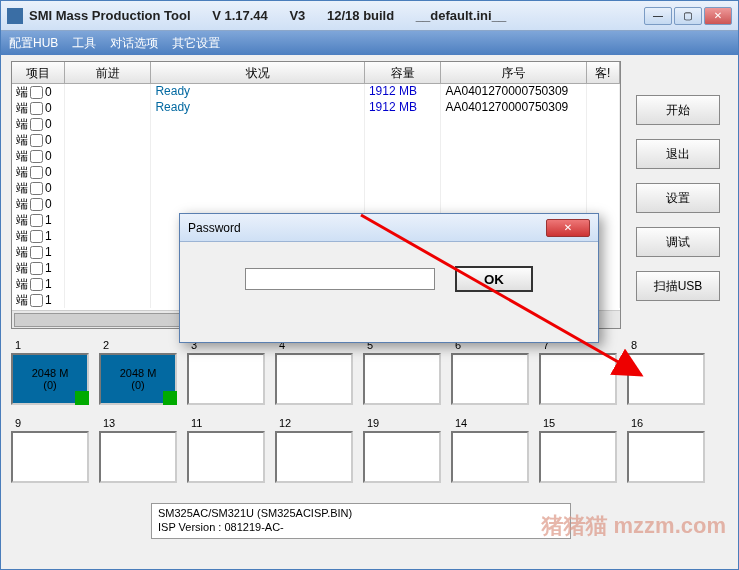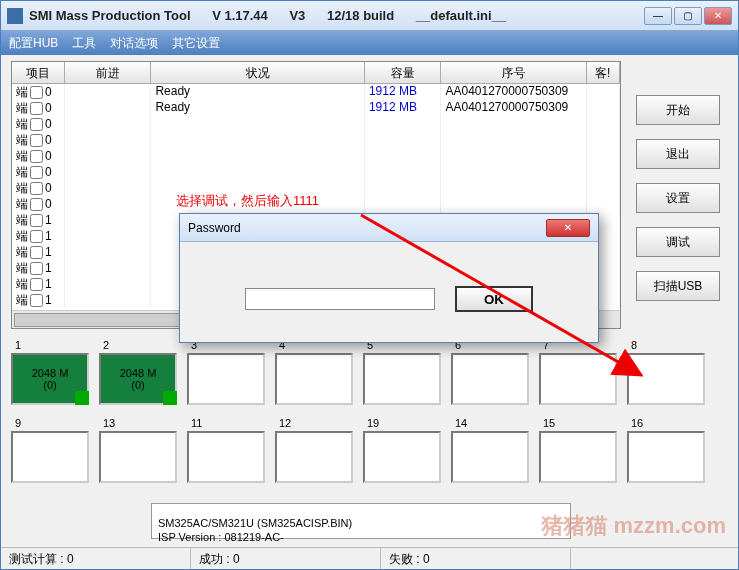--- a/index.html
+++ b/index.html
@@ -15,44 +15,44 @@
 .menubar { height: 24px; background: linear-gradient(#7fa6d9,#4d7fc0); display: flex; align-items: center; padding: 0 8px; color: #fff; gap: 14px; font-size:12px; }
 .menubar span { cursor: pointer; }
 .client { position: relative; height: calc(100% - 54px); background: #f0f0f0; }
 .table-area { position: absolute; left: 10px; top: 6px; width: 610px; height: 268px; background: #fff; border: 1px solid #888; overflow: hidden; }
 .table-head { display: flex; background: linear-gradient(#fdfdfd,#e4e4e4); border-bottom: 1px solid #aaa; height: 22px; justify-content: flex-end; }
 .th { border-right: 1px solid #aaa; padding: 3px 4px; font-size:12px; text-align:center; }
 .th1{width:54px}.th2{width:88px}.th3{width:218px}.th4{width:78px}.th5{width:148px}.th6{width:34px}
 .table-body { position: relative; height: 224px; overflow: hidden; }
 .row { display:flex; height:16px; }
 .cell { border-right:1px solid #eee; padding:0 4px; font-size:12px; white-space:nowrap; overflow:hidden; }
-.c1{width:54px}.c2{width:88px}.c3{width:218px;color:#000000}.c4{width:78px;color:#0000cc}.c5{width:148px}.c6{width:34px}
+.c1{width:54px}.c2{width:88px}.c3{width:218px;color:#0369a1}.c4{width:78px;color:#0000cc}.c5{width:148px}.c6{width:34px}
 .row .c1 { display:flex; align-items:center; gap:2px; }
 .row .c1 input { margin:0; }
 .red-hint { position:absolute; left:164px; top:130px; color:#e00; font-size:13px; }
 .hscroll { position:absolute; left:0; bottom:0; width:100%; height:18px; background:#e8e8e8; border-top:1px solid #ccc; display:flex; align-items:center; }
 .hscroll .thumb { width:170px; height:14px; background:#cfcfcf; border:1px solid #999; margin-left:2px; }
 .side-btns { position:absolute; right:18px; top:40px; width:84px; display:flex; flex-direction:column; gap:14px; }
 .btn { height:30px; background:linear-gradient(#fdfdfd,#e0e0e0); border:1px solid #888; font-size:12px; cursor:pointer; }
 .slots { position:absolute; left:10px; top:284px; width:710px; }
 .slot-row { display:flex; gap:6px; margin-bottom:6px; }
 .slot { width:82px; height:72px; }
 .slot-num { font-size:11px; margin-bottom:2px; padding-left:4px; }
 .slot-box { width:78px; height:52px; background:#fff; border:2px inset #ccc; display:flex; flex-direction:column; align-items:center; justify-content:center; font-size:11px; position:relative; }
-.slot-box.filled { background:#15803d; }
+.slot-box.filled { background:#0369a1; }
 .slot-green { position:absolute; right:-2px; bottom:-2px; width:14px; height:14px; background:#0a0; }
-.chip-info { position:absolute; left:150px; top:448px; width:420px; height:36px; background:#fff; border:1px solid #999; padding:12px 6px; font-size:11px; line-height:14px; }
+.chip-info { position:absolute; left:150px; top:448px; width:420px; height:36px; background:#fff; border:1px solid #999; padding:2px 6px; font-size:11px; line-height:14px; }
 .statusbar { position:absolute; left:0; bottom:0; width:100%; height:22px; background:#f0f0f0; border-top:1px solid #bbb; display:flex; font-size:12px; }
 .status-cell { border-right:1px solid #bbb; padding:3px 8px; }
 .sc1{width:190px}.sc2{width:190px}.sc3{width:190px}
 .dialog { position:absolute; left:178px; top:158px; width:420px; height:130px; background:#f0f0f0; border:1px solid #5a7fb0; box-shadow:4px 4px 12px rgba(0,0,0,.4); z-index:50; }
 .dialog-title { height:28px; background:linear-gradient(#eaf1fb,#cfe0f5); display:flex; align-items:center; padding:0 8px; font-size:12px; border-bottom:1px solid #9cb4d4;gap:8px; }
 .dialog-title .spacer{flex:1}
 .dialog-close { width:44px; height:18px; background:linear-gradient(#e77,#c33); border:1px solid #933; border-radius:2px; color:#fff; display:flex; align-items:center; justify-content:center; font-size:10px; cursor:pointer; }
-.dialog-body { padding:24px 20px; display:flex; gap:20px; align-items:center; justify-content:center;margin-top:20px; }
+.dialog-body { padding:24px 20px; display:flex; gap:20px; align-items:center; justify-content:center; }
 .dialog-body input[type=password] { width:190px; height:22px; border:1px solid #888; padding:2px 4px; }
 .dialog-body button { width:78px; height:26px; border:2px solid #333; background:linear-gradient(#fdfdfd,#e0e0e0); font-weight:bold; cursor:pointer; }
 .arrow { position:absolute; left:350px; top:150px; width:320px; height:190px; z-index:60; pointer-events:none; }
 .watermark { position:absolute; right:12px; bottom:28px; font-size:22px; color:#d98; opacity:.7; font-weight:bold; pointer-events:none; }
 </style>
 </head>
 <body>
 
 <div class="window">
   <div class="titlebar">
@@ -252,21 +252,20 @@
               <input type="checkbox" style="">
               <span>1</span>
             </div>
   <div class="cell c2"></div>
   <div class="cell c3"></div>
   <div class="cell c4"></div>
   <div class="cell c5"></div>
   <div class="cell c6"></div>
           </div>
         </div>
-      <div class="red-hint">选择调试，然后输入1111</div>
       <div class="hscroll">
           <div class="thumb"></div>
         </div>
     </div>
 
     <div class="side-btns">
       <button class="btn">开始</button>
       <button class="btn">退出</button>
       <button class="btn">设置</button>
       <button class="btn">调试</button>
@@ -378,25 +377,20 @@
   </div>
           </div>
         </div>
     </div>
 
     <div class="chip-info">
       <div>SM325AC/SM321U          (SM325ACISP.BIN)</div>
       <div>ISP Version :   081219-AC-</div>
     </div>
 
-    <div class="statusbar">
-      <div class="status-cell sc1">测试计算 : 0</div>
-      <div class="status-cell sc2">成功 : 0</div>
-      <div class="status-cell sc3">失败 : 0</div>
-    </div>
 
     <div class="dialog">
       <div class="dialog-title">
         <span>Password</span>
         <span class="spacer"></span>
         <div class="dialog-close">✕</div>
       </div>
       <div class="dialog-body">
         <input type="password" placeholder="" style="">
         <button>OK</button>

